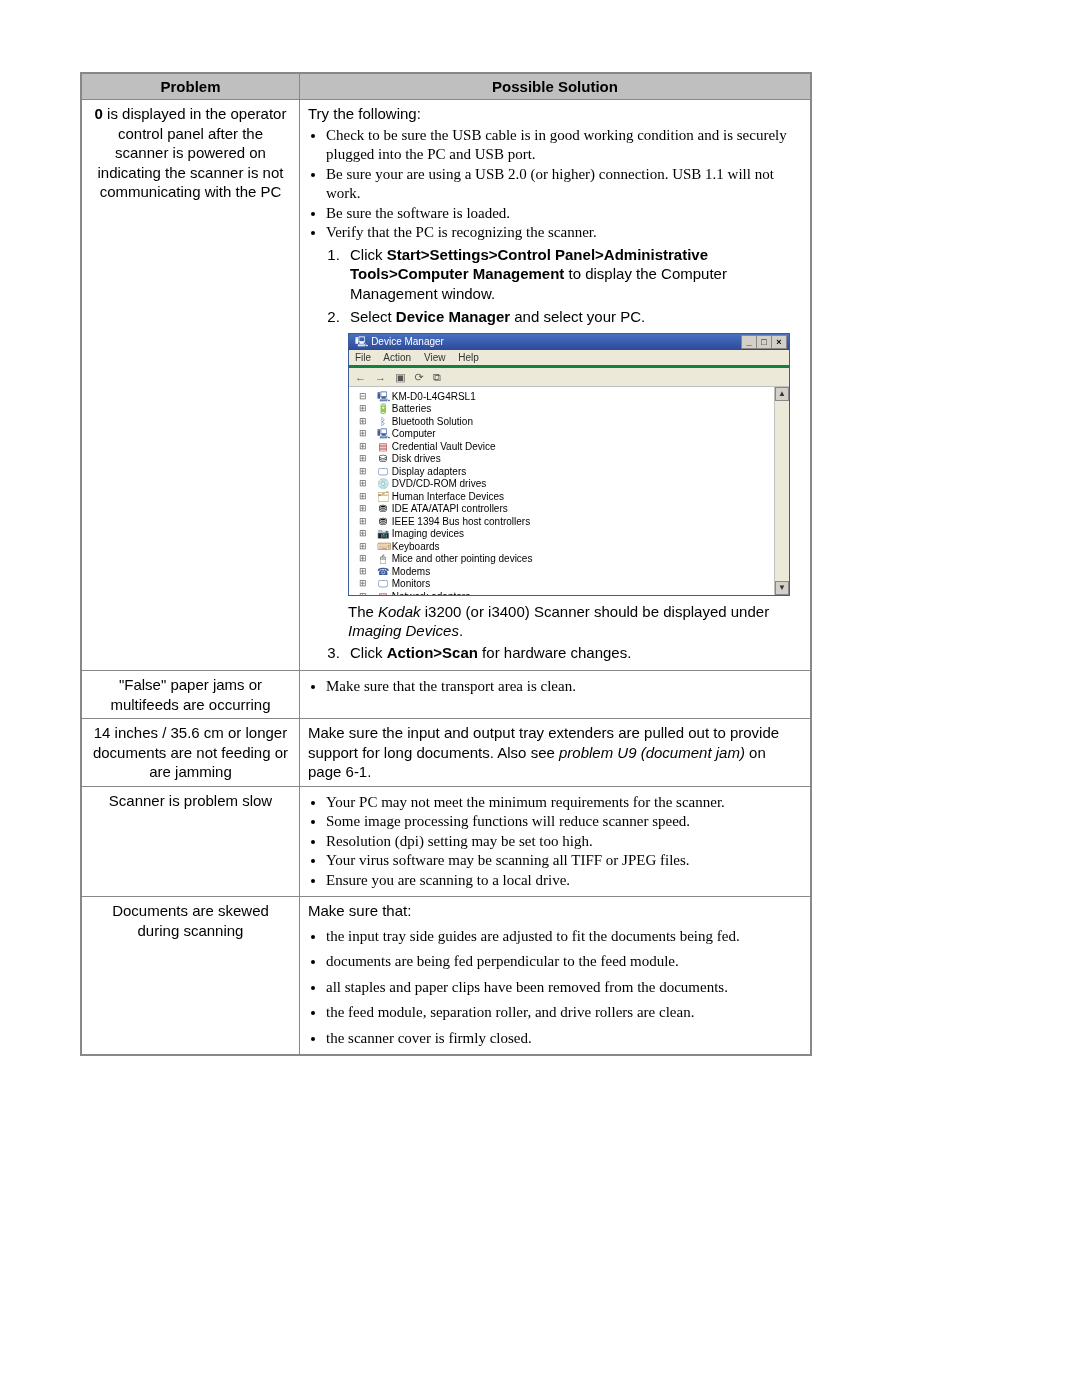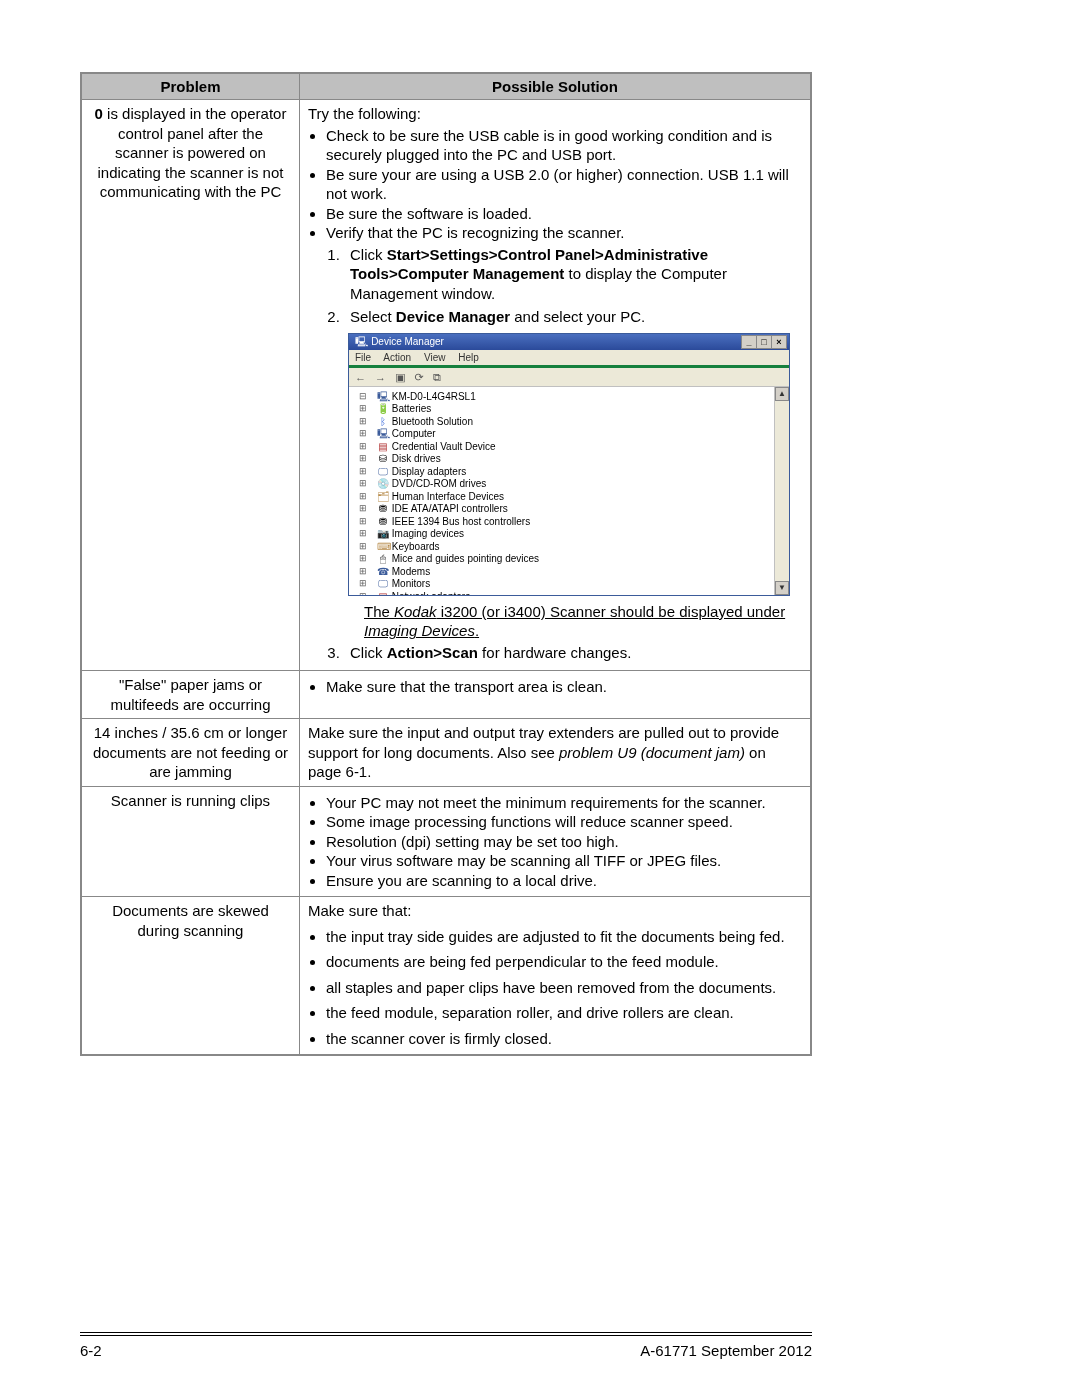--- a/index.html
+++ b/index.html
@@ -32,20 +32,21 @@
     border: 1px solid #888;
     padding: 4px 8px;
     vertical-align: top;
     font-size: 15px;
     line-height: 1.3;
   }
   td.problem-col { width: 32%; text-align: center; }
   ul.sol-list {
     margin: 2px 0;
     padding-left: 18px;
+    font-family: Liberation Serif, serif;
   }
   ul.sol-list li { margin: 0; }
   ol.num-list {
     margin: 2px 0;
     padding-left: 36px;
   }
   ol.num-list li { margin: 0 0 4px 0; padding-left: 6px; }
   .device-mgr {
     margin: 6px 12px 6px 40px;
     width: 440px;
@@ -125,21 +126,21 @@
     position:absolute; right:0; top:0; bottom:0; width:14px;
     background:#ece9d8; border-left:1px solid #c0c0c0;
   }
   .dm-scroll .arrow {
     position:absolute; left:0; width:14px; height:14px;
     background:#d4d0c8; border:1px solid #888; box-sizing:border-box;
     font-size:8px; text-align:center; line-height:12px; color:#333;
   }
   .dm-scroll .arrow.up { top:0; }
   .dm-scroll .arrow.down { bottom:0; }
-  .after-dm { margin-left: 56px; text-decoration: underline; }
+  .after-dm { margin-left: 40px; }
   .footer {
     position: absolute;
     left: 80px; right: 80px; bottom: 38px;
     border-top: 4px double #000;
     padding-top: 6px;
     display: flex;
     justify-content: space-between;
     font-size: 15px;
   }
   b.inline { font-weight: bold; }
@@ -207,21 +208,21 @@
               <div class="node"><span class="ic comp">🖳</span> <span>Computer</span></div>
               <div class="node"><span class="ic red">▤</span> <span>Credential Vault Device</span></div>
               <div class="node"><span class="ic">⛁</span> <span>Disk drives</span></div>
               <div class="node"><span class="ic comp">🖵</span> <span>Display adapters</span></div>
               <div class="node"><span class="ic">💿</span> <span>DVD/CD-ROM drives</span></div>
               <div class="node"><span class="ic kb">🗂</span> <span>Human Interface Devices</span></div>
               <div class="node"><span class="ic">⛃</span> <span>IDE ATA/ATAPI controllers</span></div>
               <div class="node"><span class="ic">⛃</span> <span>IEEE 1394 Bus host controllers</span></div>
               <div class="node"><span class="ic grn">📷</span> <span>Imaging devices</span></div>
               <div class="node"><span class="ic kb">⌨</span> <span>Keyboards</span></div>
-              <div class="node"><span class="ic">🖱</span> <span>Mice and guides pointing devices</span></div>
+              <div class="node"><span class="ic">🖱</span> <span>Mice and other pointing devices</span></div>
               <div class="node"><span class="ic comp">☎</span> <span>Modems</span></div>
               <div class="node"><span class="ic comp">🖵</span> <span>Monitors</span></div>
               <div class="node"><span class="ic red">▤</span> <span>Network adapters</span></div>
 
               <div class="dm-scroll">
                 <div class="arrow up">▲</div>
                 <div class="arrow down">▼</div>
               </div>
             </div>
           </div>
@@ -247,21 +248,21 @@
       </tr>
 
       <tr>
         <td class="problem-col">14 inches / 35.6 cm or longer documents are not feeding or are jamming</td>
         <td>
           <span>Make sure the input and output tray extenders are pulled out to provide support for long documents. Also see </span><i class="inline">problem U9 (document jam)</i><span> on page 6-1.</span>
         </td>
       </tr>
 
       <tr>
-        <td class="problem-col">Scanner is running clips</td>
+        <td class="problem-col">Scanner is problem slow</td>
         <td>
           <ul class="sol-list">
             <li>Your PC may not meet the minimum requirements for the scanner.</li>
             <li>Some image processing functions will reduce scanner speed.</li>
             <li>Resolution (dpi) setting may be set too high.</li>
             <li>Your virus software may be scanning all TIFF or JPEG files.</li>
             <li>Ensure you are scanning to a local drive.</li>
           </ul>
         </td>
       </tr>
@@ -276,18 +277,14 @@
             <li style="margin-bottom:6px;">all staples and paper clips have been removed from the documents.</li>
             <li style="margin-bottom:6px;">the feed module, separation roller, and drive rollers are clean.</li>
             <li>the scanner cover is firmly closed.</li>
           </ul>
         </td>
       </tr>
 
     </tbody>
   </table>
 
-  <div class="footer">
-    <span>6-2</span>
-    <span>A-61771 September  2012</span>
-  </div>
 
 </div>
 
 </body></html>

